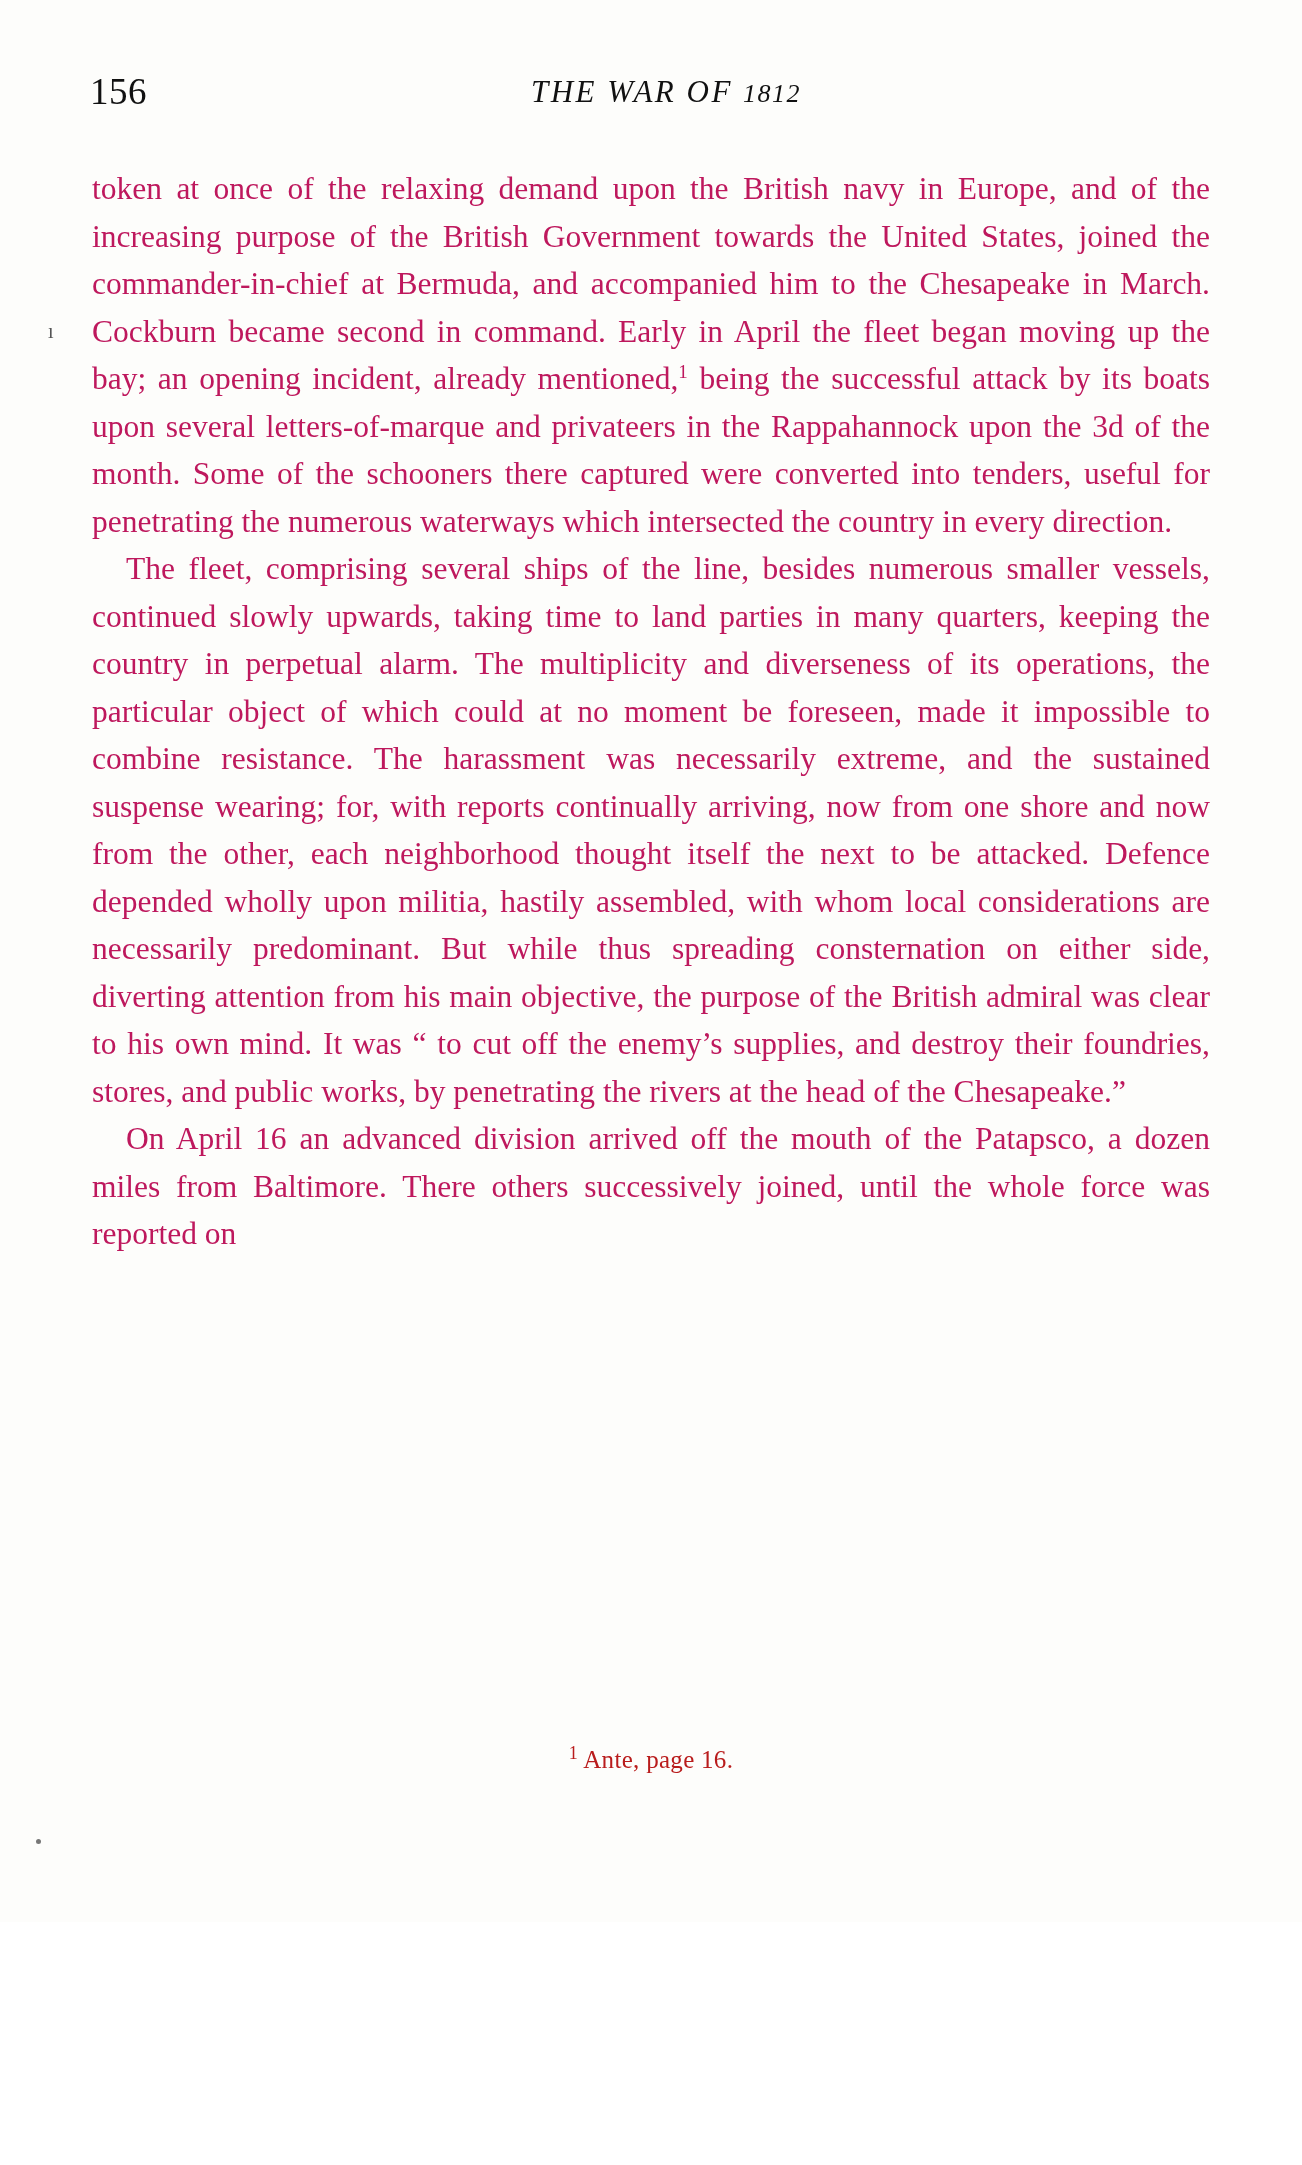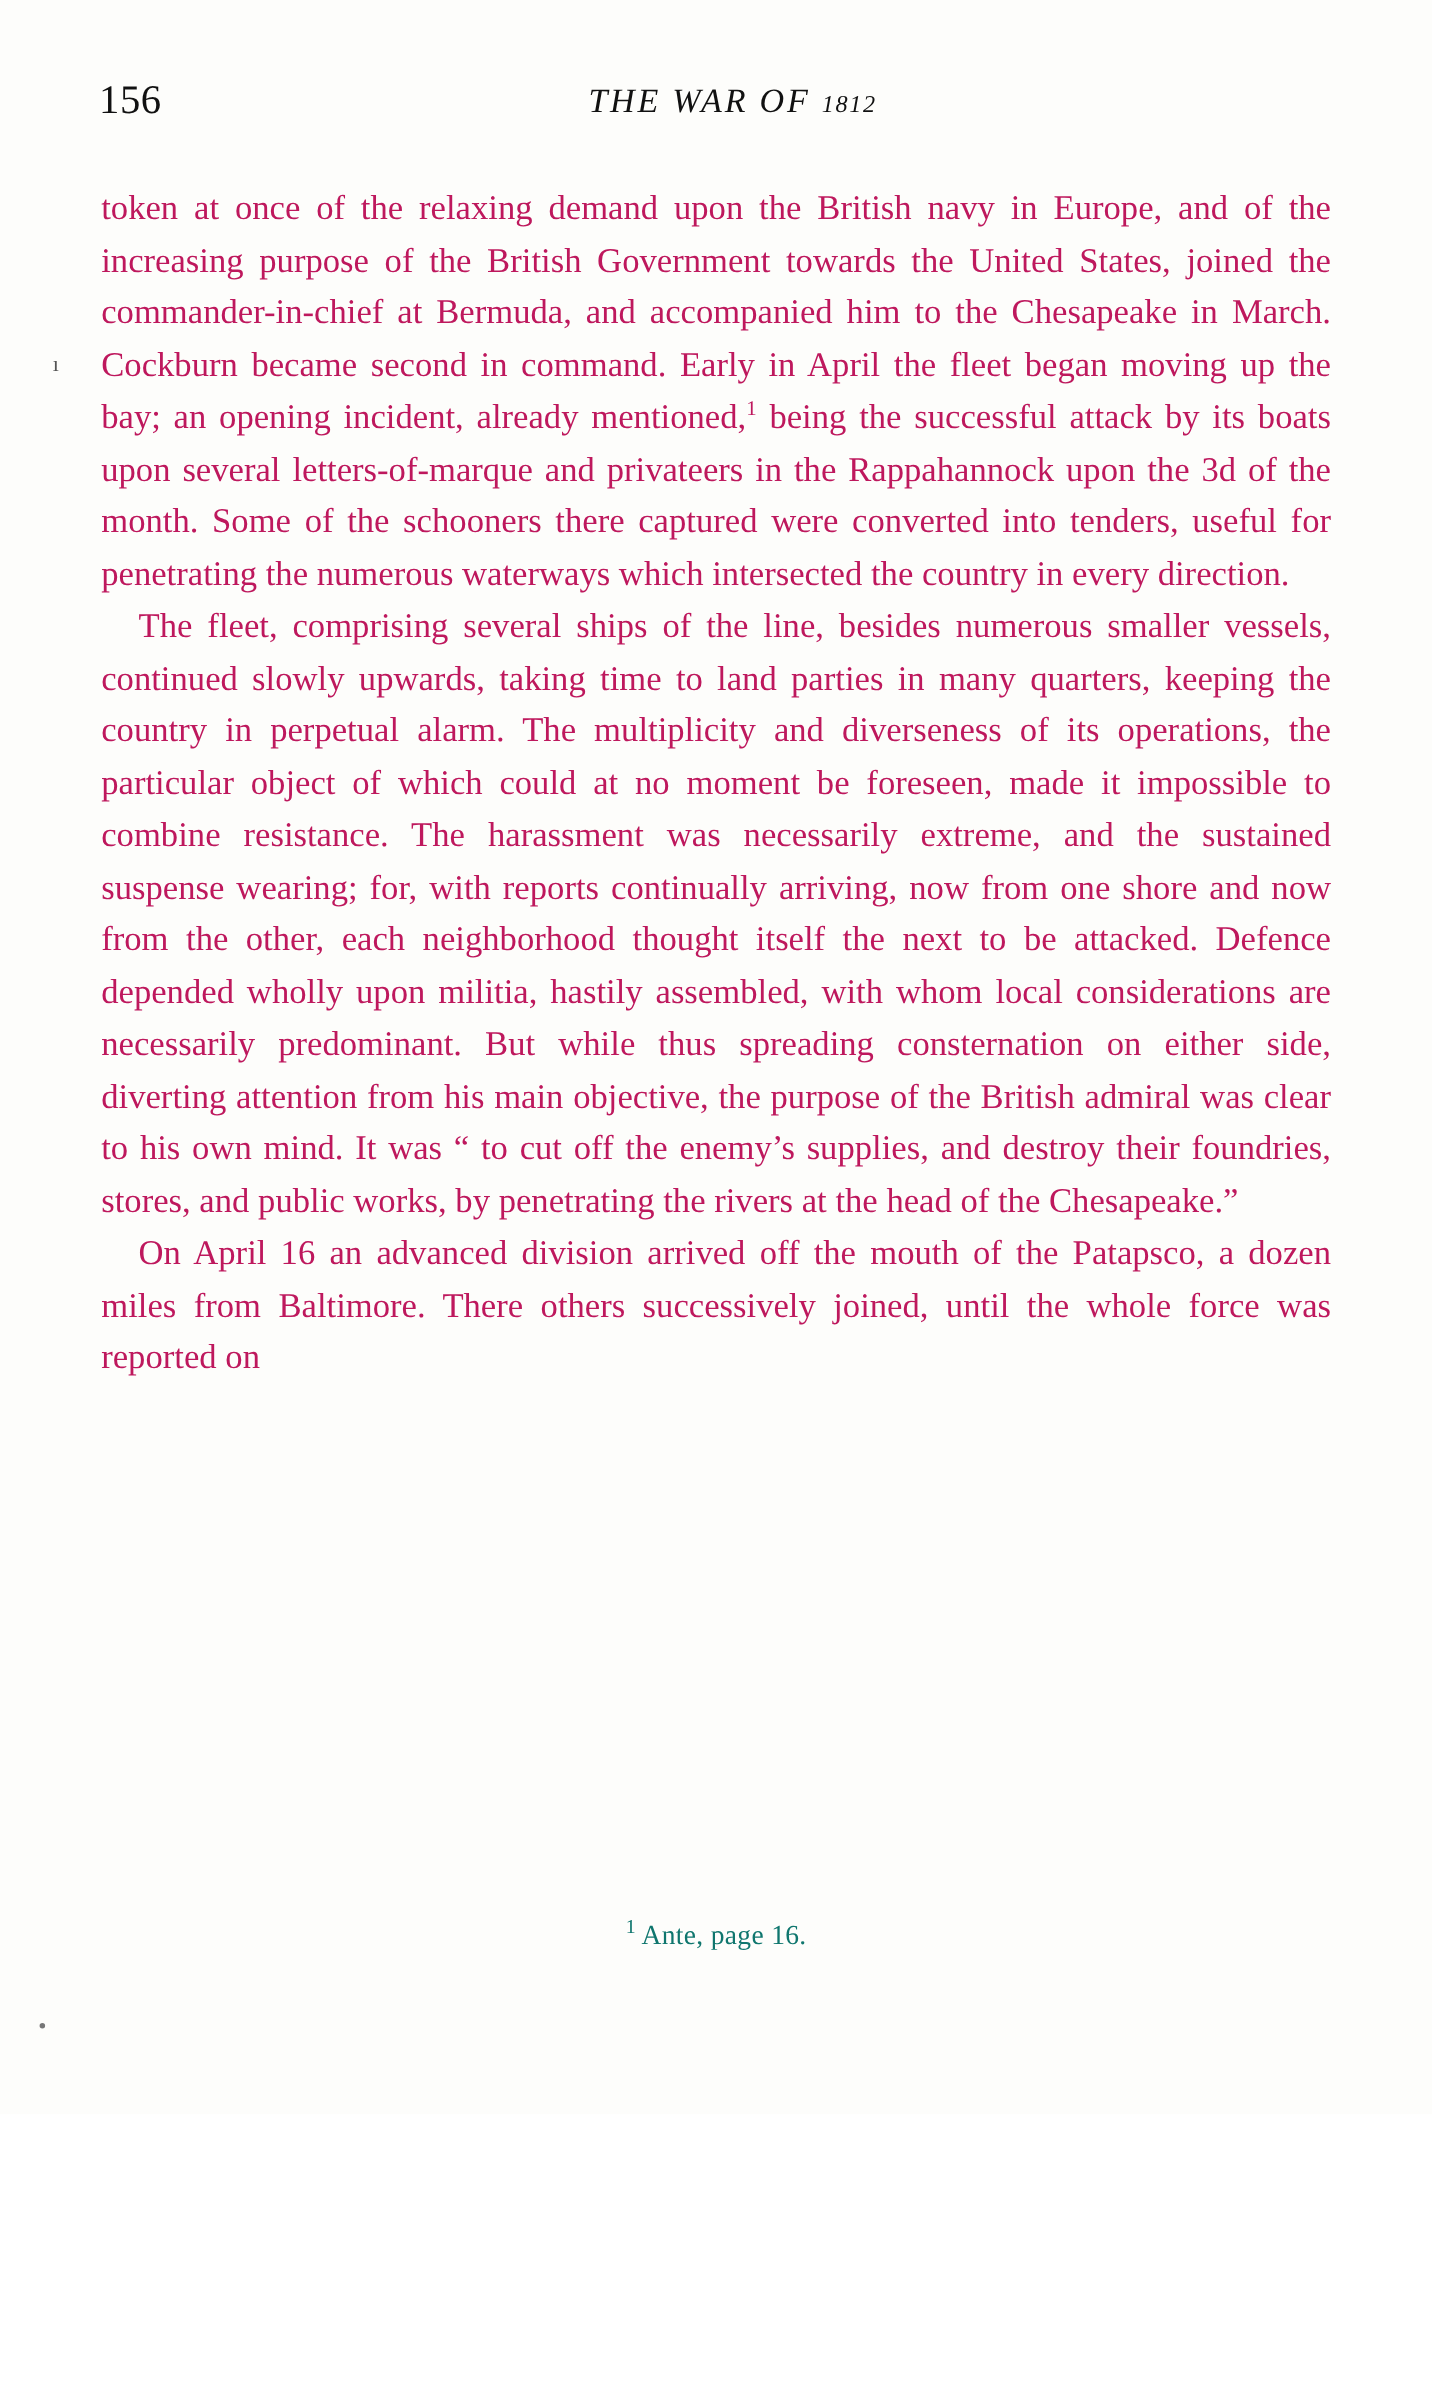--- a/index.html
+++ b/index.html
@@ -42,21 +42,21 @@
     left: 0; right: 0;
     top: 4px;
     text-align: center;
     font-style: italic;
     font-size: 31px;
     letter-spacing: 2.5px;
     color: #111;
     padding-left: 30px;
   }
   .running-title .year {
-    font-size: 22px;
+    font-size: 26px;
     letter-spacing: 1.5px;
   }
   .body-text {
     position: absolute;
     top: 165px;
     left: 92px;
     width: 1118px;
     font-size: 31.5px;
     line-height: 47.5px;
     text-align: justify;
@@ -76,21 +76,21 @@
   }
   .footnote-rule-area {
     position: absolute;
     bottom: 148px;
     left: 92px;
     width: 1118px;
     text-align: center;
   }
   .footnote {
     font-size: 25px;
-    color: #0f766e;
+    color: #b91c1c;
     letter-spacing: 0.3px;
     margin-top: 24px;
   }
   .footnote sup {
     font-size: 18px;
     vertical-align: super;
     line-height: 0;
   }
   .margin-tick {
     position: absolute;

